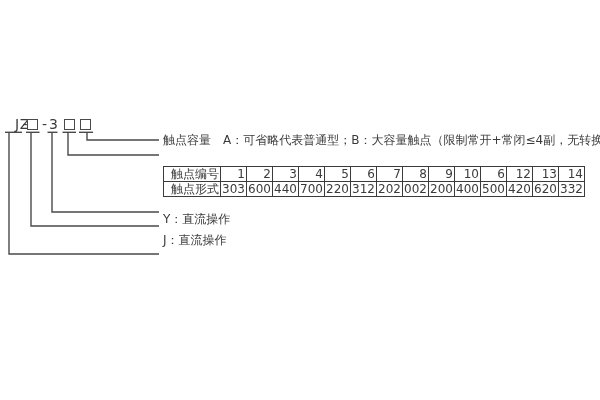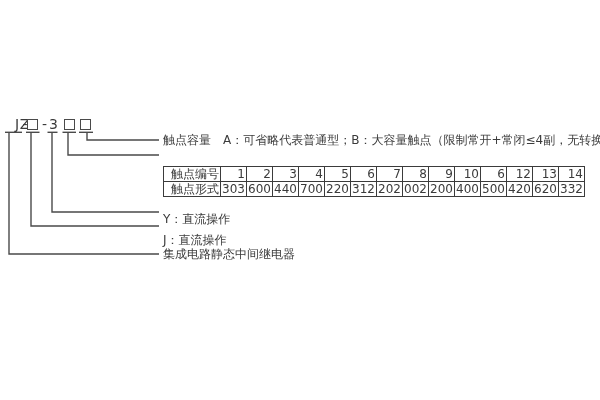--- a/index.html
+++ b/index.html
@@ -104,21 +104,20 @@
     <span class="model-box" style="left:27px"></span>
     <span class="model-part" style="left:42px">-</span>
     <span class="model-part" style="left:49px">3</span>
     <span class="model-box" style="left:63.5px"></span>
     <span class="model-box" style="left:80px"></span>
   </div>
 
   <div class="ann" style="top:133px">触点容量　A：可省略代表普通型；B：大容量触点（限制常开+常闭≤4副，无转换）</div>
   <div class="ann" style="top:212px">Y：直流操作</div>
   <div class="ann" style="top:233px">J：直流操作</div>
-  <div class="ann" style="top:247px">集成电路静态中间继电器</div>
 
   <table class="contact-table">
     <tbody>
         <tr>
       <td class="rowhead">触点编号</td>
       <td class="num">1</td>
       <td class="num">2</td>
       <td class="num">3</td>
       <td class="num">4</td>
       <td class="num">5</td>

